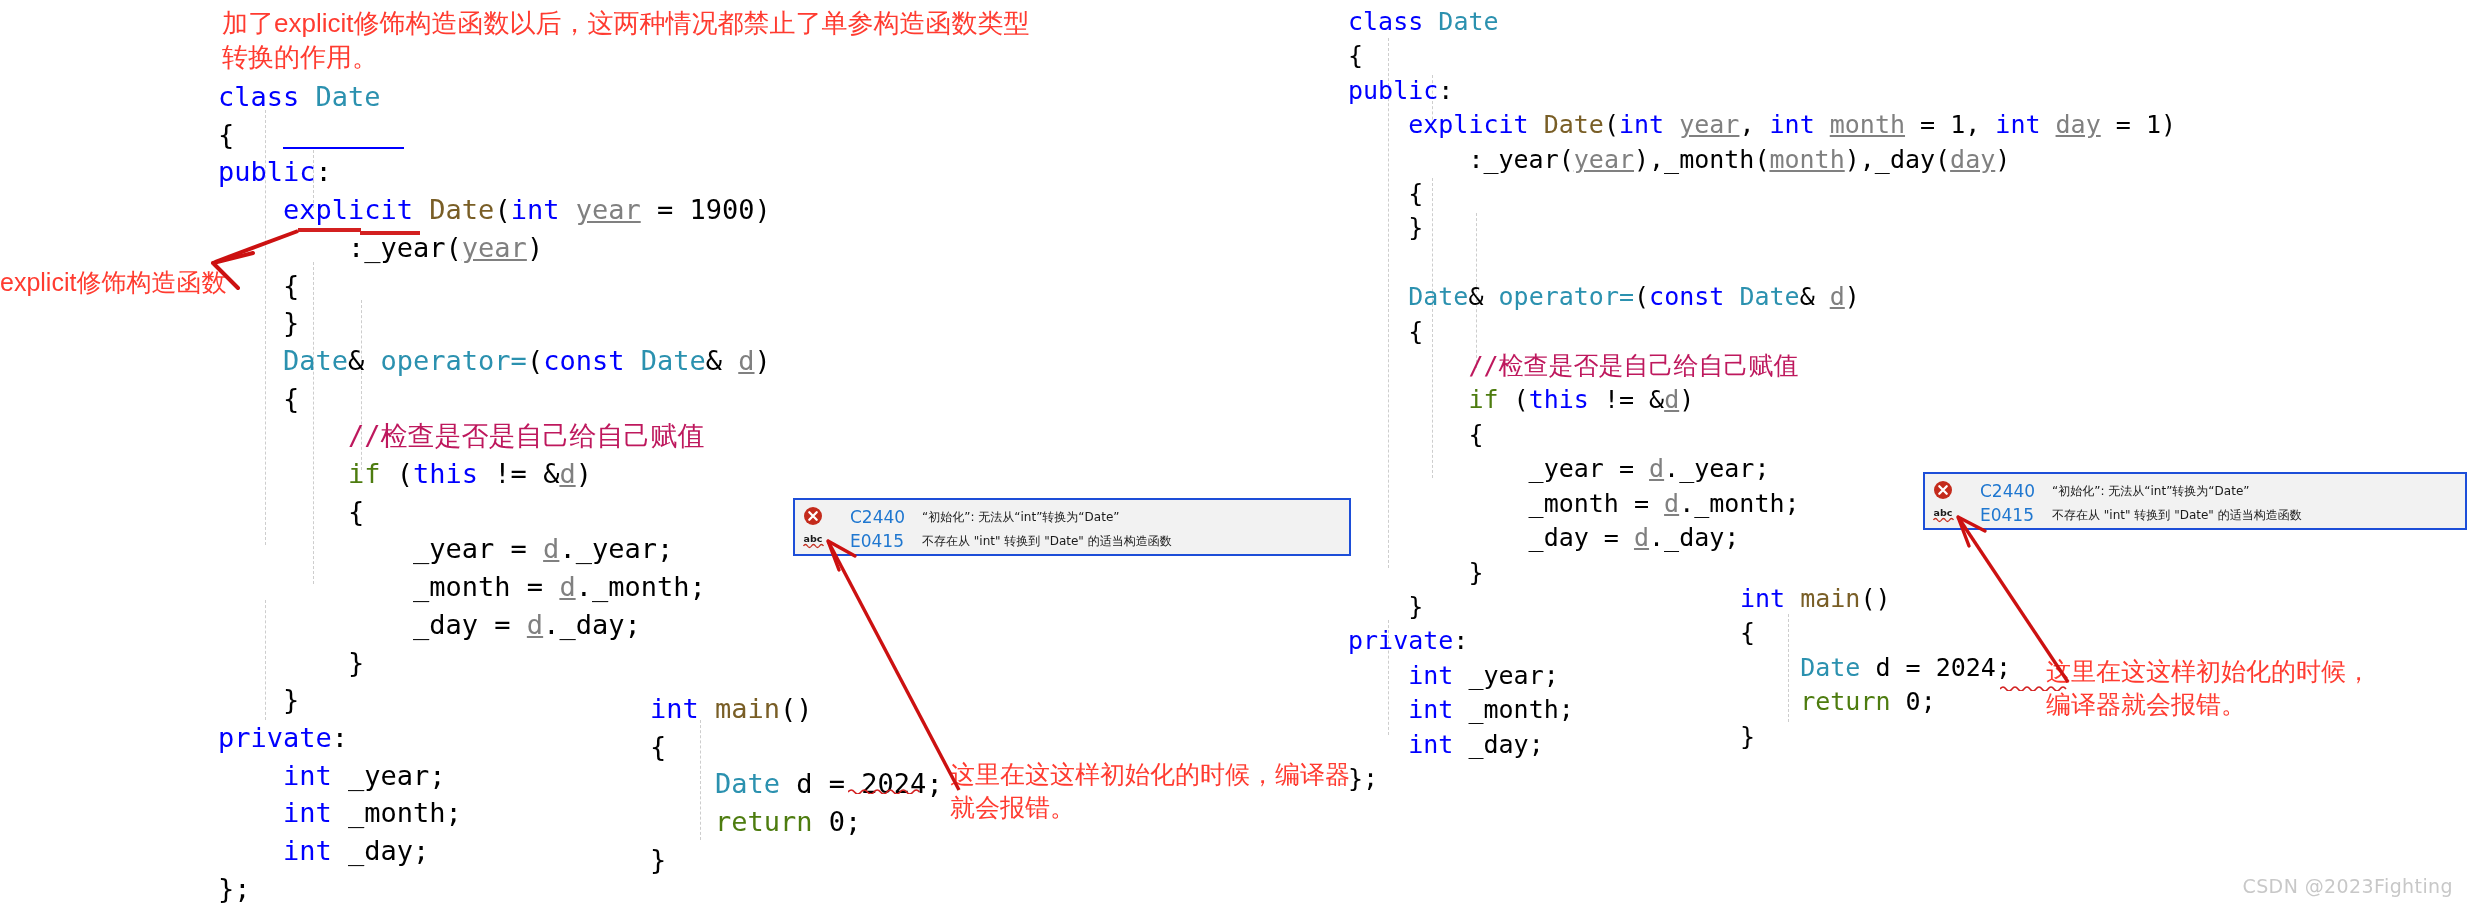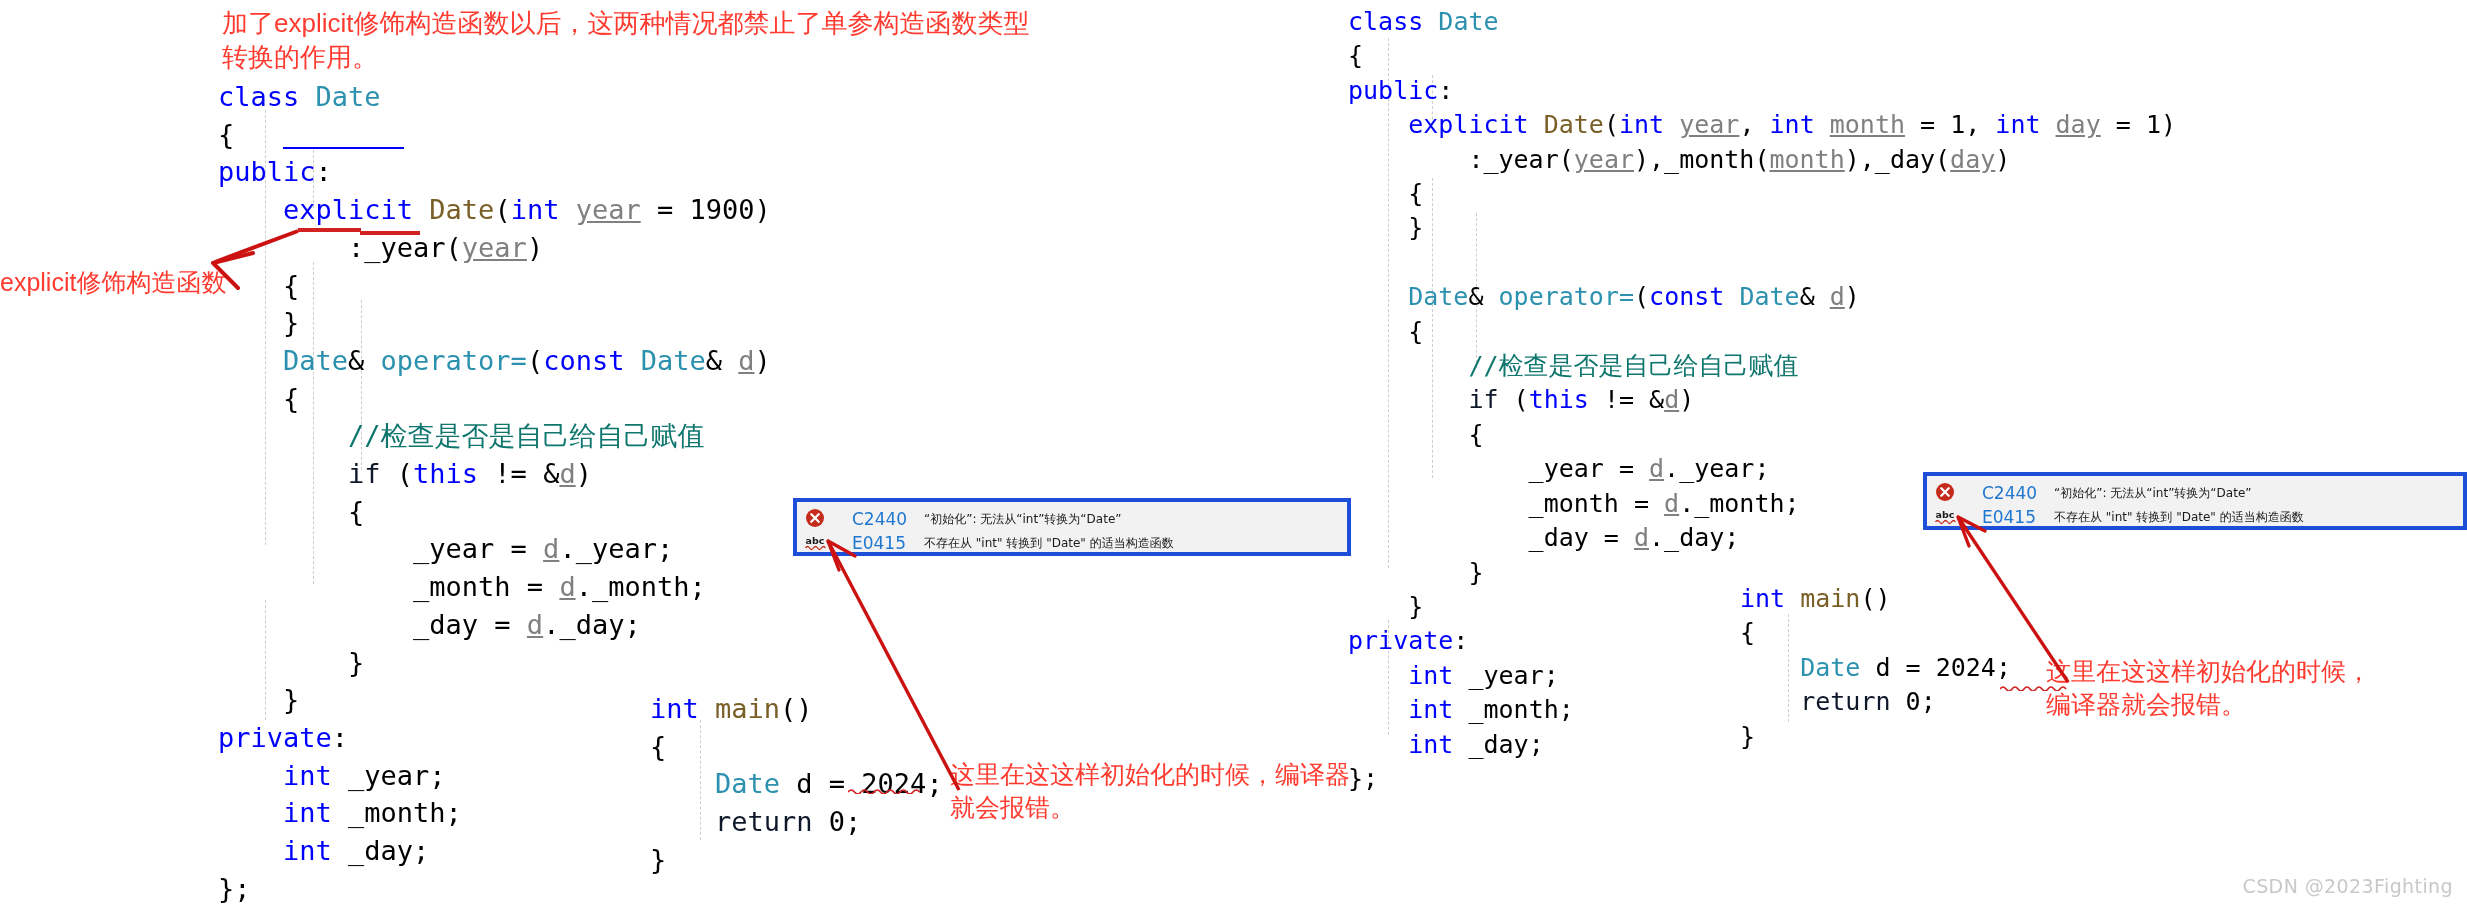--- a/index.html
+++ b/index.html
@@ -52,23 +52,23 @@
     font-size: 27px;
     line-height: 37.7px;
   }
 
   
   .kw      { color: #0000ff; }   
   .type    { color: #2b91af; }   
   .fn      { color: #795e26; }   
   .plain   { color: #000000; }
   .var     { color: #808080; text-decoration: underline; }   
-  .ctrl    { color: #0f172a; }   
+  .ctrl    { color: #4d7c0f; }   
   .num     { color: #000000; }
-  .cmt     { color: #0f766e; }
+  .cmt     { color: #be185d; }
 
   
   .guide {
     position: absolute;
     width: 1px;
     border-left: 1px dashed #cdcdcd;
   }
 
   
   .annot {
@@ -104,21 +104,21 @@
     font-size: 25px;
     line-height: 33px;
     width: 330px;
     white-space: normal;
   }
 
   
   .err-box {
     position: absolute;
     background: #f2f2f2;
-    border: 4px solid #1d4ed8;
+    border: 2px solid #1d4ed8;
     padding: 5px 8px 6px 8px;
     font-family: "DejaVu Sans", "Liberation Sans", sans-serif;
     box-sizing: border-box;
   }
   .err-row {
     display: flex;
     align-items: center;
     height: 24px;
   }
   .err-ico {

